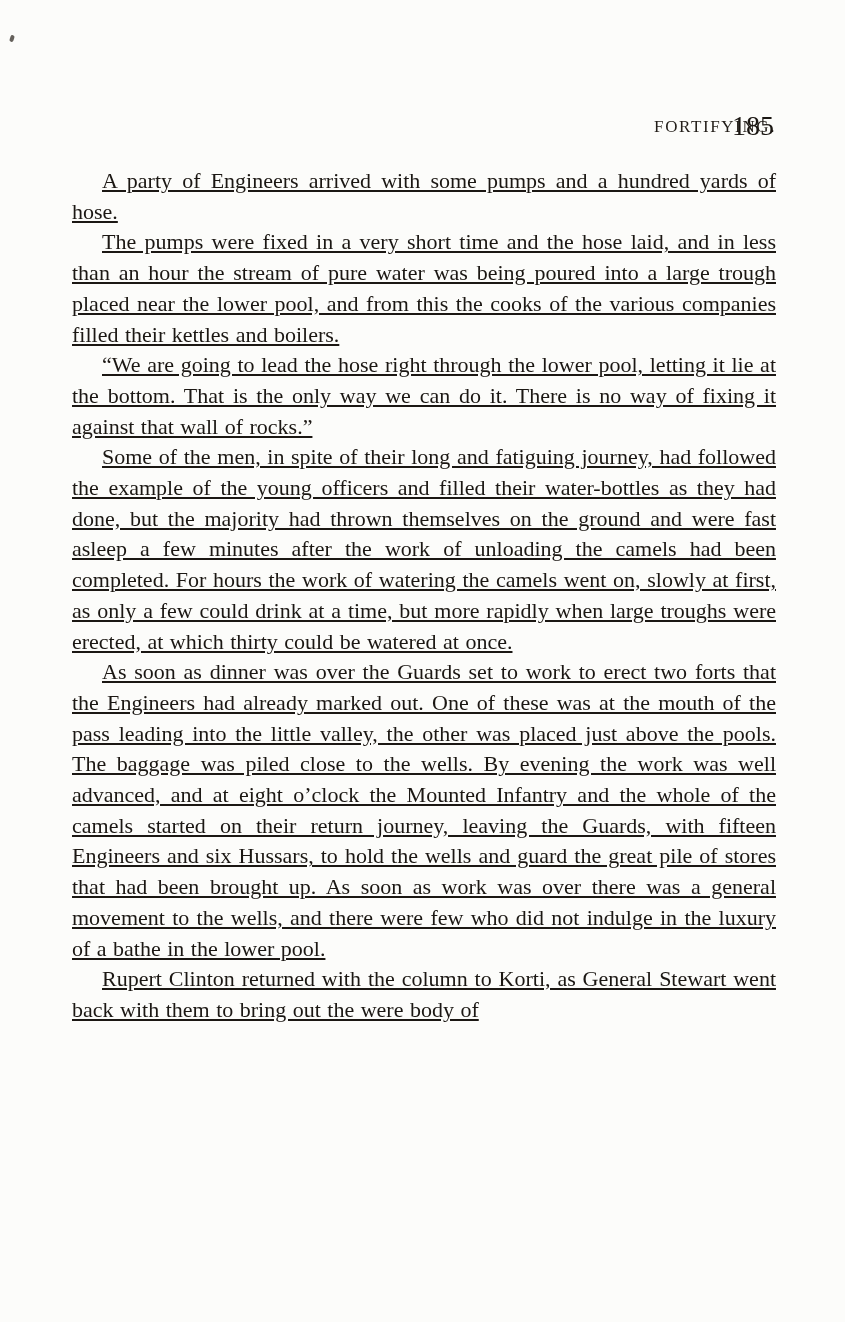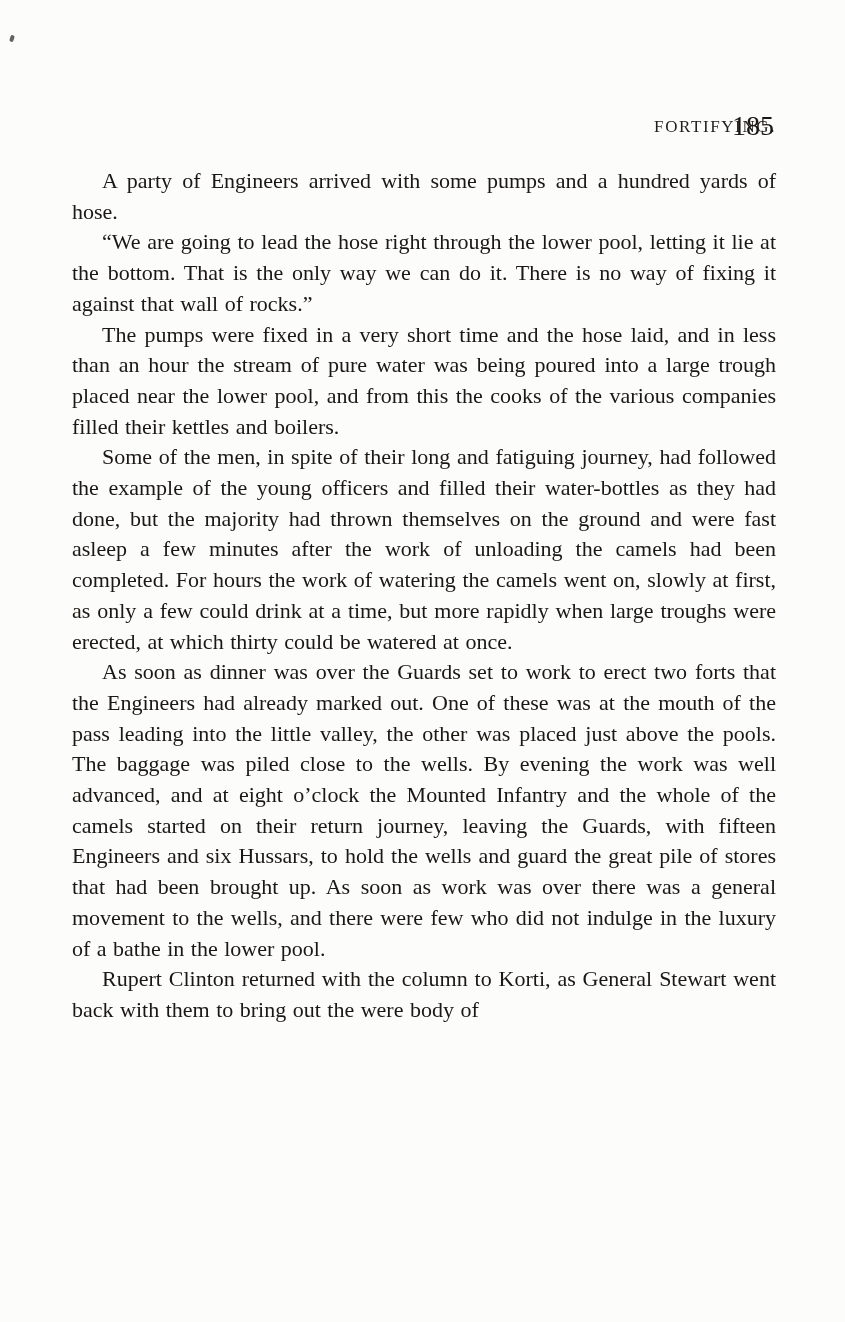--- a/index.html
+++ b/index.html
@@ -52,38 +52,39 @@
       right: 2px;
       top: 0;
       font-size: 28px;
       color: #1b1713;
     }
     .body-text {
       font-size: 22px;
       line-height: 30.7px;
       text-align: justify;
       word-spacing: 1px;
+      text-decoration: underline;
     }
     .body-text p {
       margin: 0;
       text-indent: 30px;
     }
   </style>
 </head>
 <body>
 
 <div class="scan-speck"></div>
 
 <div class="page">
   <div class="running-header">
     <div class="header-title">FORTIFYING.</div>
     <div class="page-number">185</div>
   </div>
 
   <div class="body-text">
     <p>A party of Engineers arrived with some pumps and a hundred yards of hose.</p>
+    <p>The pumps were fixed in a very short time and the hose laid, and in less than an hour the stream of pure water was being poured into a large trough placed near the lower pool, and from this the cooks of the various companies filled their kettles and boilers.</p>
     <p>“We are going to lead the hose right through the lower pool, letting it lie at the bottom. That is the only way we can do it. There is no way of fixing it against that wall of rocks.”</p>
-    <p>The pumps were fixed in a very short time and the hose laid, and in less than an hour the stream of pure water was being poured into a large trough placed near the lower pool, and from this the cooks of the various companies filled their kettles and boilers.</p>
     <p>Some of the men, in spite of their long and fatiguing journey, had followed the example of the young officers and filled their water-bottles as they had done, but the majority had thrown themselves on the ground and were fast asleep a few minutes after the work of unloading the camels had been completed. For hours the work of watering the camels went on, slowly at first, as only a few could drink at a time, but more rapidly when large troughs were erected, at which thirty could be watered at once.</p>
     <p>As soon as dinner was over the Guards set to work to erect two forts that the Engineers had already marked out. One of these was at the mouth of the pass leading into the little valley, the other was placed just above the pools. The baggage was piled close to the wells. By evening the work was well advanced, and at eight o’clock the Mounted Infantry and the whole of the camels started on their return journey, leaving the Guards, with fifteen Engineers and six Hussars, to hold the wells and guard the great pile of stores that had been brought up. As soon as work was over there was a general movement to the wells, and there were few who did not indulge in the luxury of a bathe in the lower pool.</p>
     <p>Rupert Clinton returned with the column to Korti, as General Stewart went back with them to bring out the were body of</p>
   </div>
 </div>
 
 </body></html>

